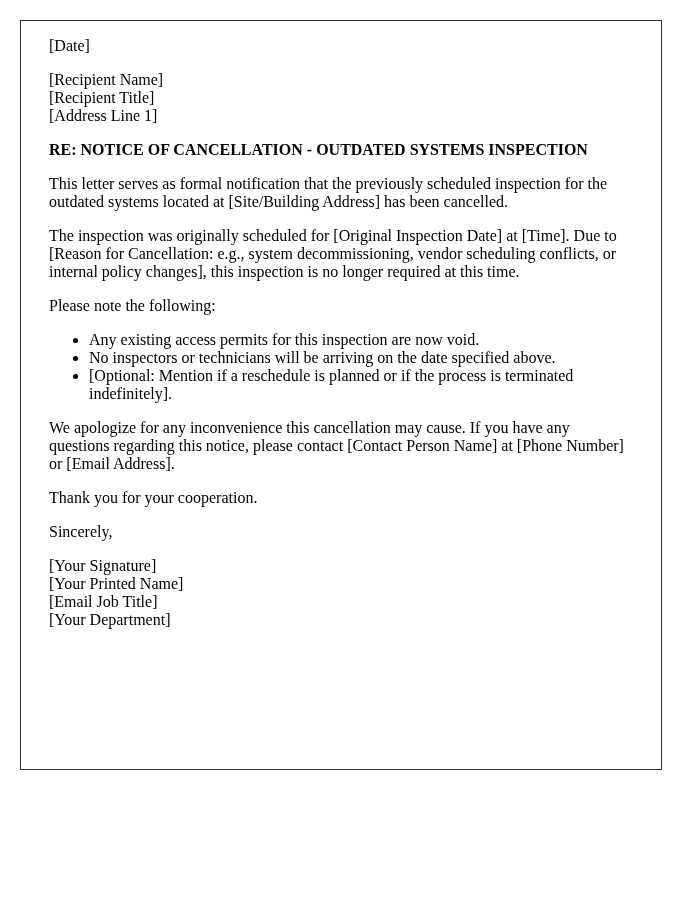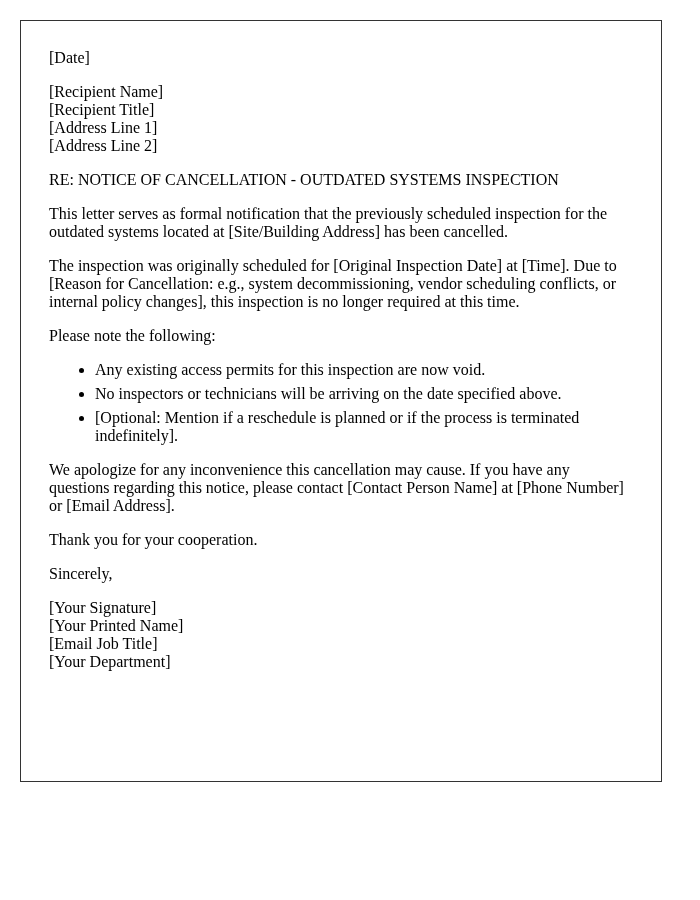--- a/index.html
+++ b/index.html
@@ -1,40 +1,39 @@
 <!DOCTYPE html>
 <html><head>
 <meta charset="utf-8">
 <style>
   html, body { margin: 0; padding: 0; background: #ffffff; }
   body { width: 700px; height: 900px; position: relative; font-family: "Liberation Serif", serif; color: #000; }
   .letter {
     position: absolute; left: 20px; top: 20px;
     width: 584px; height: 704px;
     border: 1px solid #333333;
-    padding: 28px 28px 28px 28px;
+    padding: 16px 28px 28px 28px;
     font-size: 16px; line-height: 18px;
   }
   .block { margin: 0 0 16px 0; }
   .line { display: block; font-family: Liberation Serif, serif; }
-  .subject { font-weight: normal; }
+  .subject { font-weight: bold; }
   ul { margin: 0 0 16px 0; padding-left: 40px; }
-  ul li { margin: 6px; }
+  ul li { margin: 0; }
 </style>
 </head>
 <body>
 
 <div class="letter">
   <p class="block">[Date]</p>
 
   <p class="block">
     <span class="line">[Recipient Name]</span>
     <span class="line">[Recipient Title]</span>
     <span class="line">[Address Line 1]</span>
-    <span class="line">[Address Line 2]</span>
   </p>
 
   <p class="block subject">RE: NOTICE OF CANCELLATION - OUTDATED SYSTEMS INSPECTION</p>
 
 
   <p class="block">This letter serves as formal notification that the previously scheduled inspection for the outdated systems located at [Site/Building Address] has been cancelled.</p>
   <p class="block">The inspection was originally scheduled for [Original Inspection Date] at [Time]. Due to [Reason for Cancellation: e.g., system decommissioning, vendor scheduling conflicts, or internal policy changes], this inspection is no longer required at this time.</p>
   <p class="block">Please note the following:</p>
 
   <ul>

